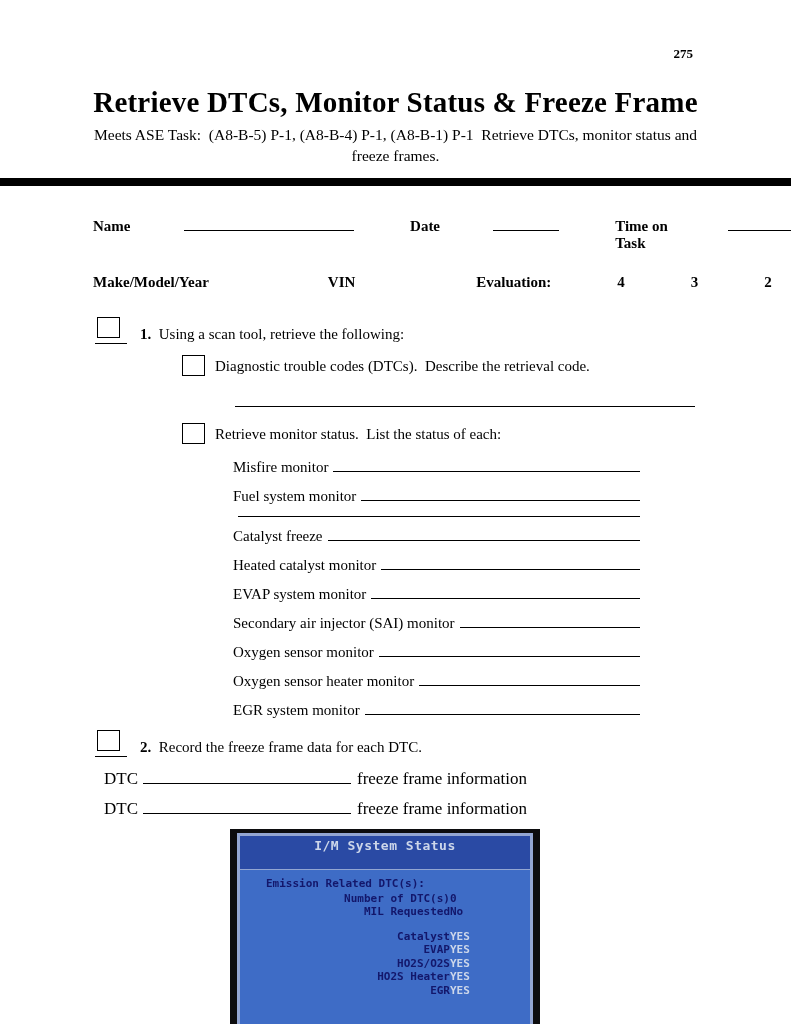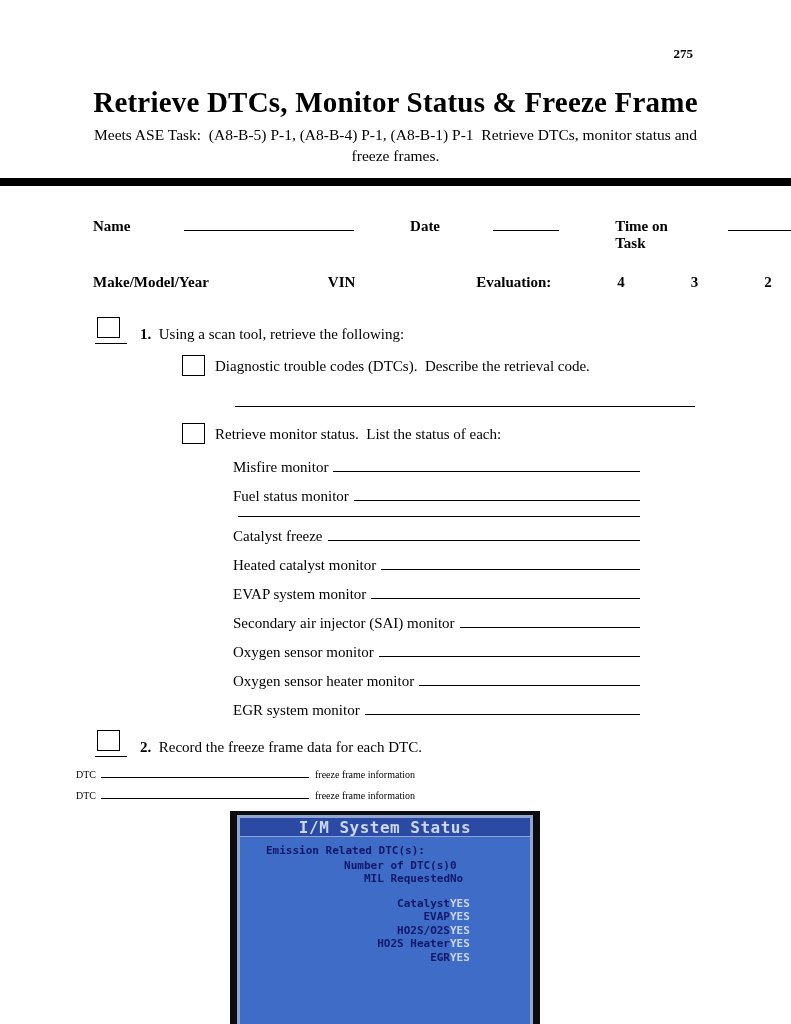--- a/index.html
+++ b/index.html
@@ -44,37 +44,37 @@
   .sub-text { margin-left:10px; margin-bottom:1px; white-space:pre-wrap; }
 
   .desc-line { margin-left:235px; margin-top:30px; width:460px; border-bottom:1.3px solid #000; height:1px; }
 
   .monitor-list { margin-top:14px; }
   .monitor-row { display:flex; align-items:baseline; margin-left:233px; width:407px; margin-bottom:10px; }
   .monitor-label { font-size:15px; white-space:nowrap; line-height:19px; }
   .mline { flex:1; border-bottom:1.3px solid #000; height:1px; margin-left:5px; }
 
   .dtc-block { margin-top:12px; }
-  .dtc-row { display:flex; align-items:baseline; margin-left:76px; font-size:10px; margin-bottom:10px; }
+  .dtc-row { display:flex; align-items:baseline; margin-left:104px; font-size:17px; margin-bottom:10px; }
   .dtc-line { display:inline-block; width:208px; border-bottom:1.3px solid #000; height:1px; margin-left:5px; }
   .dtc-suffix { margin-left:6px; }
 
   
   .scan-photo {
     margin-left:230px; margin-top:10px; width:310px; height:229px;
     background:#0c0c0e; padding:4px 7px 8px 7px;
   }
   .scan-bezel { width:100%; height:100%; background:var(--border-blue,#93a6d2); padding:3px; }
   .scan-screen {
     width:100%; height:100%; background:var(--screen-blue,#3e6cc6);
     font-family:"DejaVu Sans Mono", monospace; font-weight:bold; overflow:hidden;
   }
   .scan-title {
-    height:19px; background:var(--title-bar,#2a4aa4); color:var(--light-text,#c8d2e6);
-    text-align:center; font-size:16px; line-height:19px; letter-spacing:0.5px;
+    height:34px; background:var(--title-bar,#2a4aa4); color:var(--light-text,#c8d2e6);
+    text-align:center; font-size:13px; line-height:19px; letter-spacing:0.5px;
     border-bottom:1px solid var(--border-blue,#93a6d2);
   }
   .scan-body { padding:7px 6px 0 26px; font-size:11px; line-height:13.5px; color:var(--dark-text,#13176b); }
   .scan-hdr { margin-bottom:1px; }
   .scan-row { display:flex; }
   .sl { width:184px; white-space:nowrap;text-align:right; }
   .sl.ind { padding-left:7px; }
   .sv { white-space:nowrap; }
   .sv.light { color:var(--light-text,#cdd7ea); }
   .scan-gap { height:11px; }
@@ -134,21 +134,21 @@
     <span class="checkbox"></span>
     <span class="sub-text">Retrieve monitor status.  List the status of each:</span>
   </div>
 
   <div class="monitor-list">
     <div class="monitor-row">
       <span class="monitor-label">Misfire monitor</span>
         <span class="mline"></span>
     </div>
     <div class="monitor-row">
-      <span class="monitor-label">Fuel status monitor</span>
+      <span class="monitor-label">Fuel system monitor</span>
         <span class="mline"></span>
     </div>
     <div class="monitor-row">
         <span class="mline"></span>
     </div>
     <div class="monitor-row">
       <span class="monitor-label">Catalyst freeze</span>
         <span class="mline"></span>
     </div>
     <div class="monitor-row">

